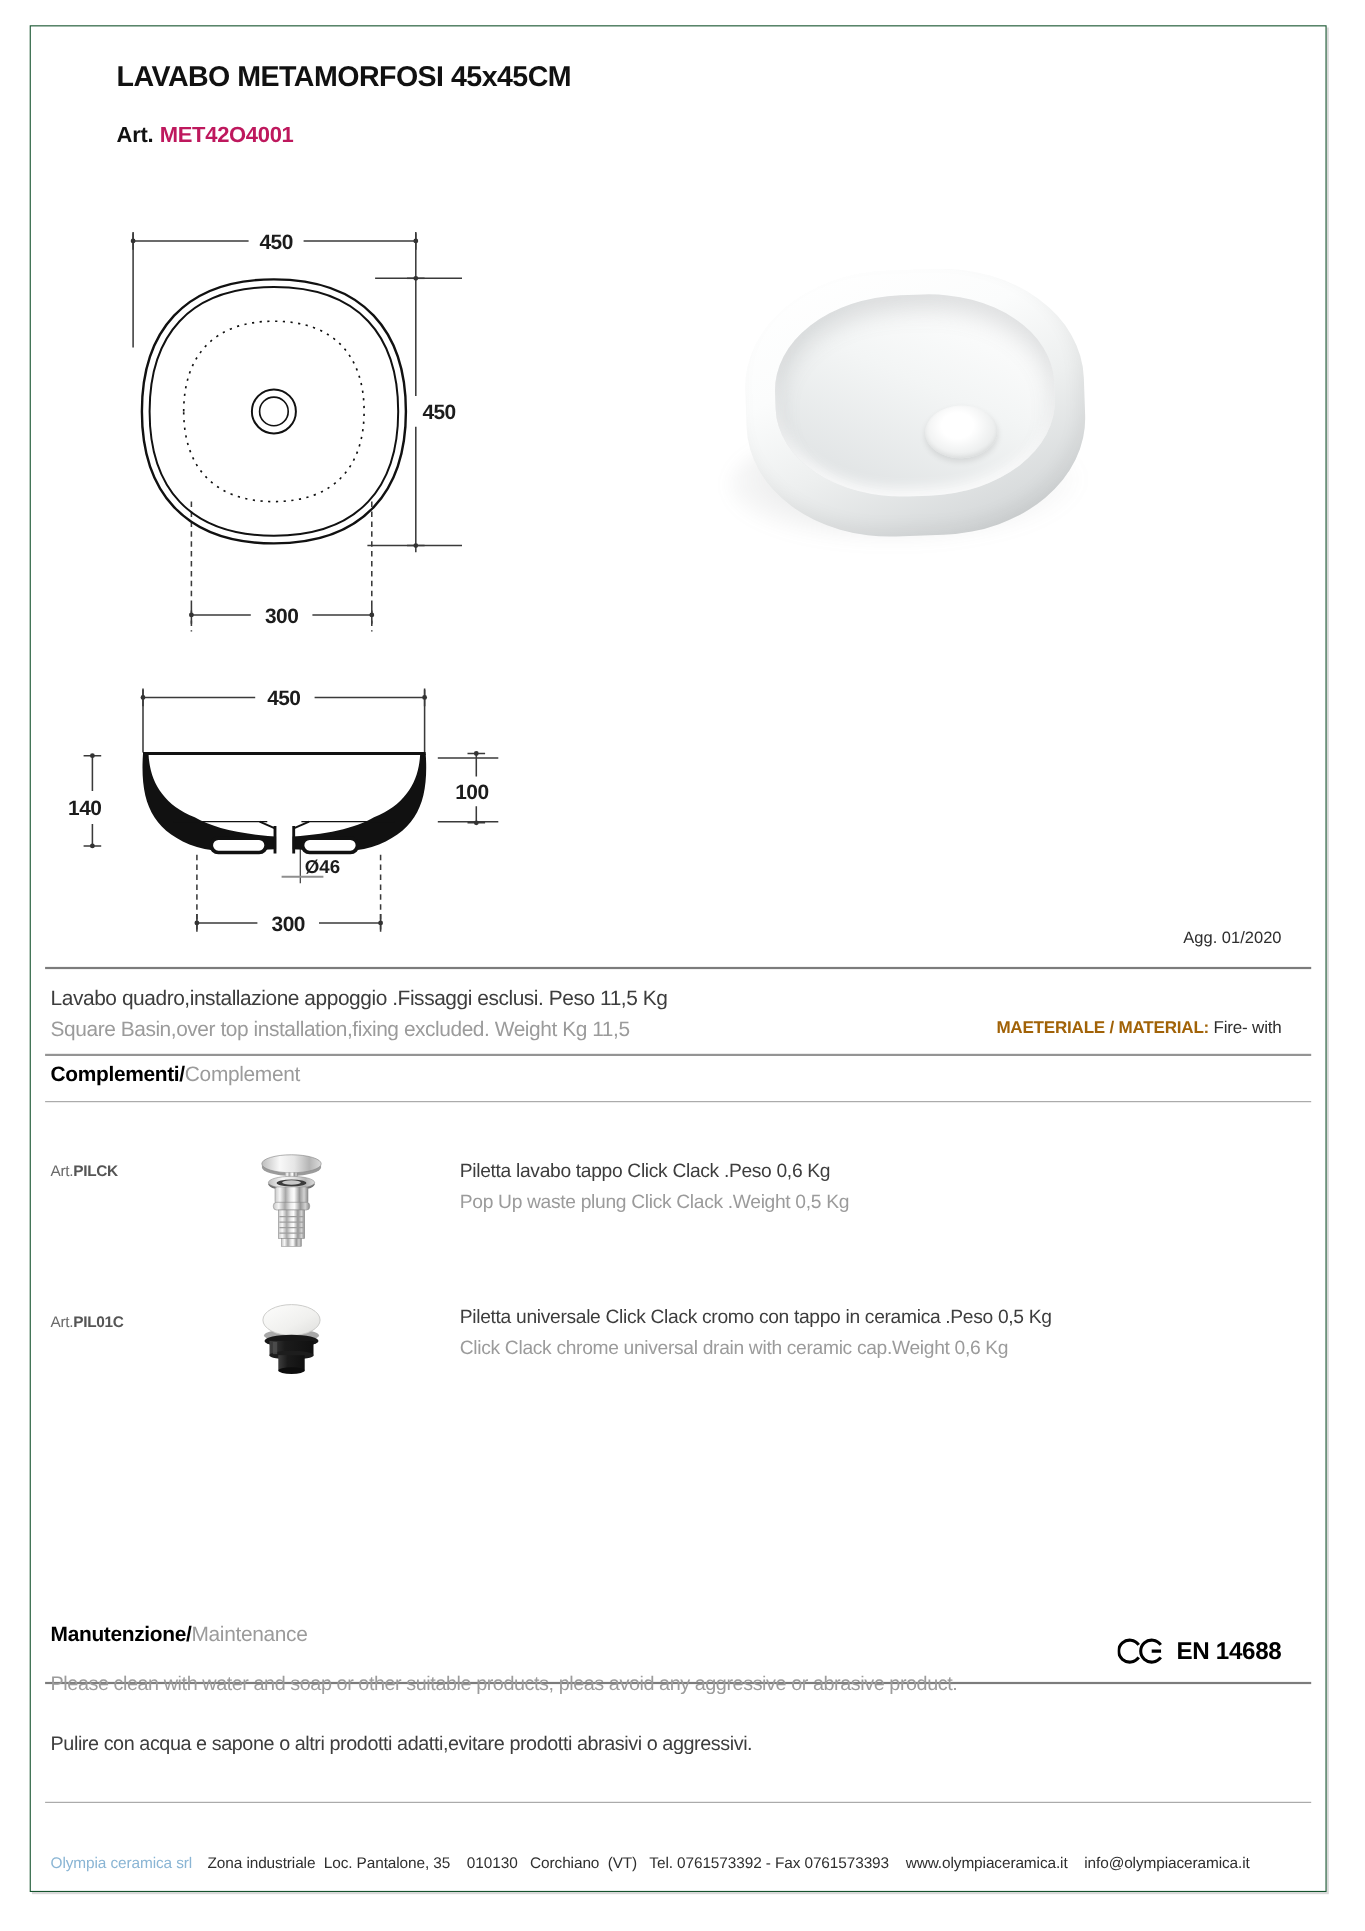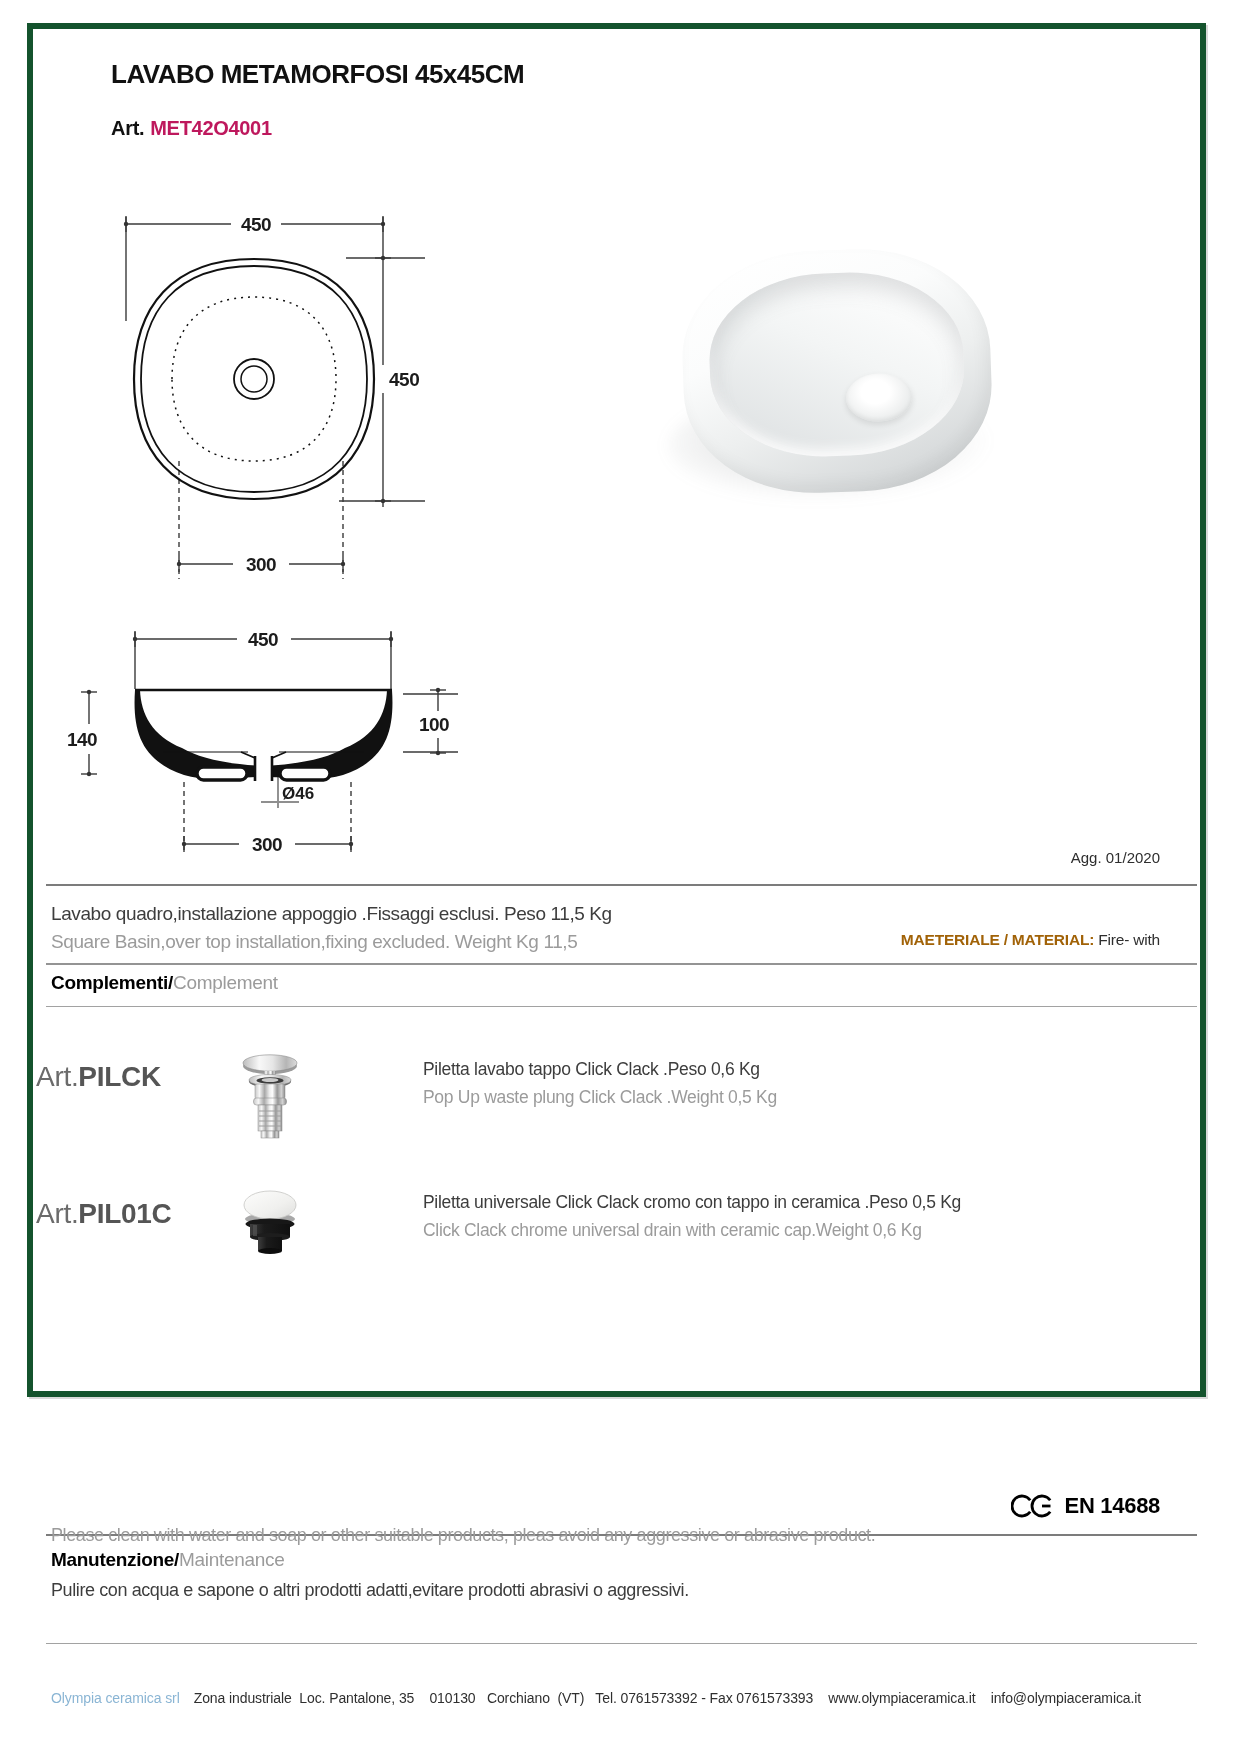--- a/index.html
+++ b/index.html
@@ -1,34 +1,34 @@
 <!DOCTYPE html>
 <html><head>
 <meta charset="utf-8">
 <style>
   html,body{margin:0;padding:0;background:#ffffff;}
   body{width:1241px;height:1755px;position:relative;font-family:"Liberation Sans",sans-serif;-webkit-font-smoothing:antialiased;}
-  .page{position:absolute;left:27px;top:23px;width:1179px;height:1374px;background:#ffffff;border:6px solid #14532d;box-shadow:2px 2px 0 #d9d9d9;box-sizing:border-box;}
+  .page{position:absolute;left:27px;top:23px;width:1179px;height:1697px;background:#ffffff;border:1px solid #14532d;box-shadow:2px 2px 0 #d9d9d9;box-sizing:border-box;}
   .abs{position:absolute;}
   .title{left:78px;top:30px;font-size:26px;font-weight:bold;color:#111;letter-spacing:-0.5px;}
   .artline{left:78px;top:88px;font-size:20px;font-weight:bold;color:#111;letter-spacing:-0.3px;}
   .artline .code{color:#be185d;margin-left:6px;}
   .agg{right:40px;top:820px;font-size:15px;color:#2e2e2e;}
   .rule{left:13px;width:1151px;}
   .rule-strong{height:2px;background:#7c7c7c;}
   .rule-mid{height:2px;background:#949494;}
   .rule-light{height:1px;background:#a2a2a2;}
   .it-text{color:#3d3d3d;}
   .en-text{color:#9b9b9b;}
   .desc{left:18px;font-size:19px;letter-spacing:-0.4px;}
   .material{right:40px;top:902px;font-size:15.5px;color:#2e2e2e;letter-spacing:-0.2px;}
   .material b{color:#a16207;}
   .sechead{left:18px;font-size:19px;letter-spacing:-0.3px;}
   .sechead b{color:#000;}
-  .comp-art{left:3px;font-size:28px;color:#6b6b6b;letter-spacing:-0.3px;}
+  .comp-art{left:18px;font-size:14px;color:#6b6b6b;letter-spacing:-0.3px;}
   .comp-art b{color:#555;}
   .comp-desc{left:390px;font-size:17.5px;letter-spacing:-0.3px;}
   .ce{right:40px;top:1464px;display:flex;align-items:center;gap:10px;}
   .ce .std{font-size:22px;font-weight:bold;color:#000;letter-spacing:-0.3px;}
   .maint{left:18px;font-size:18px;letter-spacing:-0.4px;}
   .footer{left:18px;top:1661px;font-size:14px;white-space:pre;letter-spacing:-0.1px;}
   .footer .company{color:#8ab5d4;}
   .footer .addr{color:#2f2f2f;margin-left:14px;}
   
   .dim{font-family:"Liberation Sans",sans-serif;font-size:19px;font-weight:bold;fill:#1c1c1c;letter-spacing:-0.5px;}
@@ -251,20 +251,20 @@
       <g stroke="#000" stroke-width="2.8" fill="none">
         <path d="M 19.19,7.26 A 10 10 0 1 0 19.19,18.74"></path>
         <path d="M 39.19,7.26 A 10 10 0 1 0 39.19,18.74"></path>
         <line x1="31" y1="13" x2="39.5" y2="13"></line>
       </g>
     </svg>
     <span class="std">EN 14688</span>
   </div>
 
   <div class="abs rule rule-strong" style="top:1505px;"></div>
-  <div class="abs sechead en-text" style="top:1520px;"><b>Manutenzione/</b><span>Maintenance</span></div>
+  <div class="abs sechead en-text" style="top:1452px;"><b>Manutenzione/</b><span>Maintenance</span></div>
   <div class="abs maint it-text" style="top:1551px;">Pulire con acqua e sapone o altri prodotti adatti,evitare prodotti abrasivi o aggressivi.</div>
   <div class="abs maint en-text" style="top:1496px;">Please clean with water and soap or other suitable products, pleas avoid any aggressive or abrasive product.</div>
   <div class="abs rule rule-light" style="top:1614px;"></div>
 
   <div class="abs footer"><span class="company">Olympia ceramica srl</span><span class="addr">Zona industriale  Loc. Pantalone, 35    010130   Corchiano  (VT)   Tel. 0761573392 - Fax 0761573393    www.olympiaceramica.it    info@olympiaceramica.it</span></div>
 
 </div>
 
 </body></html>

